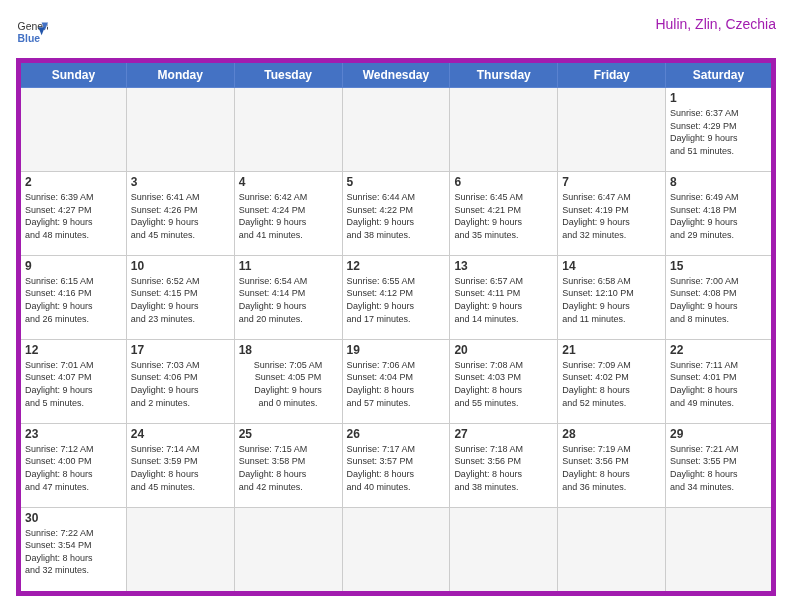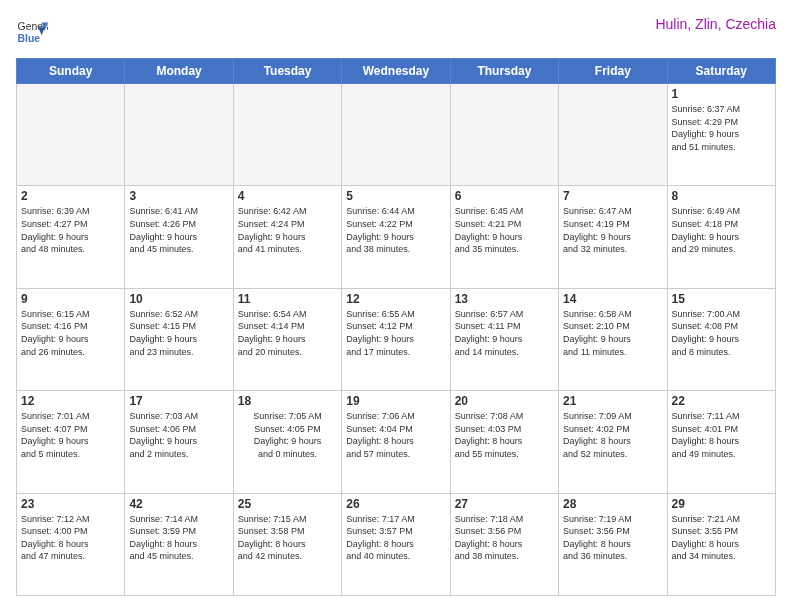--- a/index.html
+++ b/index.html
@@ -39,21 +39,21 @@
       font-size: 28px;
       font-weight: bold;
       color: #333;
     }
     .location {
       font-size: 14px;
       color: #a21caf;
     }
     .calendar {
       flex: 1;
-      border: 1px solid #a21caf;
+      border: 5px solid #a21caf;
       border-collapse: collapse;
       width: 100%;
       table-layout: fixed;
     }
     .calendar th {
       background: #4472c4;
       color: #fff;
       font-size: 12px;
       font-weight: bold;
       padding: 5px 4px;
@@ -216,21 +216,21 @@
           <td>
             <div class="day-number">13</div>
             <div class="day-info" style="white-space: pre-line;">Sunrise: 6:57 AM
 Sunset: 4:11 PM
 Daylight: 9 hours
 and 14 minutes.</div>
           </td>
           <td>
             <div class="day-number">14</div>
             <div class="day-info" style="white-space: pre-line;">Sunrise: 6:58 AM
-Sunset: 2:10 PM
+Sunset: 12:10 PM
 Daylight: 9 hours
 and 11 minutes.</div>
           </td>
           <td>
             <div class="day-number">15</div>
             <div class="day-info" style="white-space: pre-line;">Sunrise: 7:00 AM
 Sunset: 4:08 PM
 Daylight: 9 hours
 and 8 minutes.</div>
           </td>
@@ -288,21 +288,21 @@
         </tr>
         <tr>
           <td>
             <div class="day-number">23</div>
             <div class="day-info" style="white-space: pre-line;">Sunrise: 7:12 AM
 Sunset: 4:00 PM
 Daylight: 8 hours
 and 47 minutes.</div>
           </td>
           <td>
-            <div class="day-number">42</div>
+            <div class="day-number">24</div>
             <div class="day-info" style="white-space: pre-line;">Sunrise: 7:14 AM
 Sunset: 3:59 PM
 Daylight: 8 hours
 and 45 minutes.</div>
           </td>
           <td>
             <div class="day-number">25</div>
             <div class="day-info" style="white-space: pre-line;">Sunrise: 7:15 AM
 Sunset: 3:58 PM
 Daylight: 8 hours
@@ -329,16 +329,31 @@
 Daylight: 8 hours
 and 36 minutes.</div>
           </td>
           <td>
             <div class="day-number">29</div>
             <div class="day-info" style="white-space: pre-line;">Sunrise: 7:21 AM
 Sunset: 3:55 PM
 Daylight: 8 hours
 and 34 minutes.</div>
           </td>
+        </tr>
+        <tr class="last-row">
+          <td>
+            <div class="day-number">30</div>
+            <div class="day-info" style="white-space: pre-line;">Sunrise: 7:22 AM
+Sunset: 3:54 PM
+Daylight: 8 hours
+and 32 minutes.</div>
+          </td>
+          <td class="empty"></td>
+          <td class="empty"></td>
+          <td class="empty"></td>
+          <td class="empty"></td>
+          <td class="empty"></td>
+          <td class="empty"></td>
         </tr>
       </tbody>
   </table>
 </div>
 
 </body></html>

